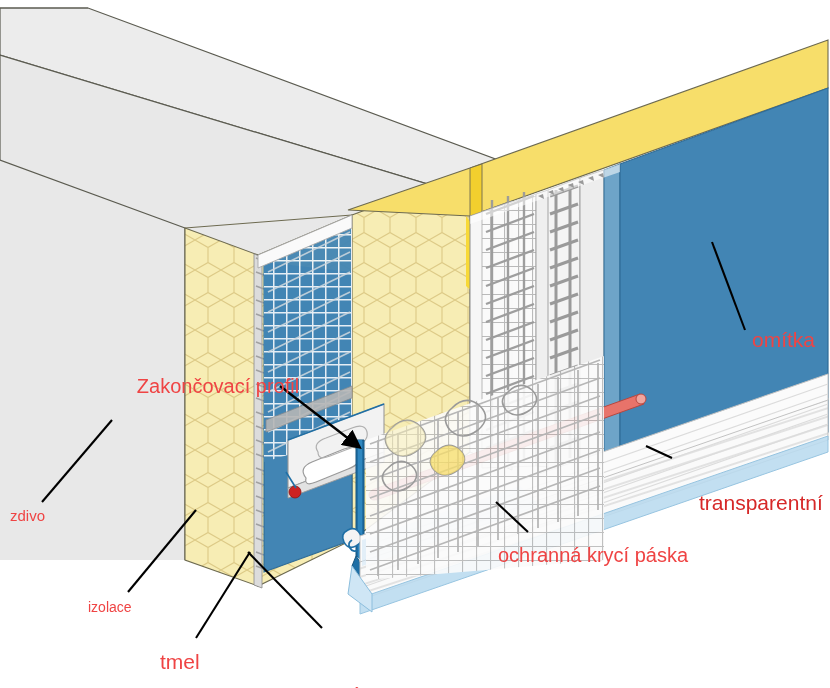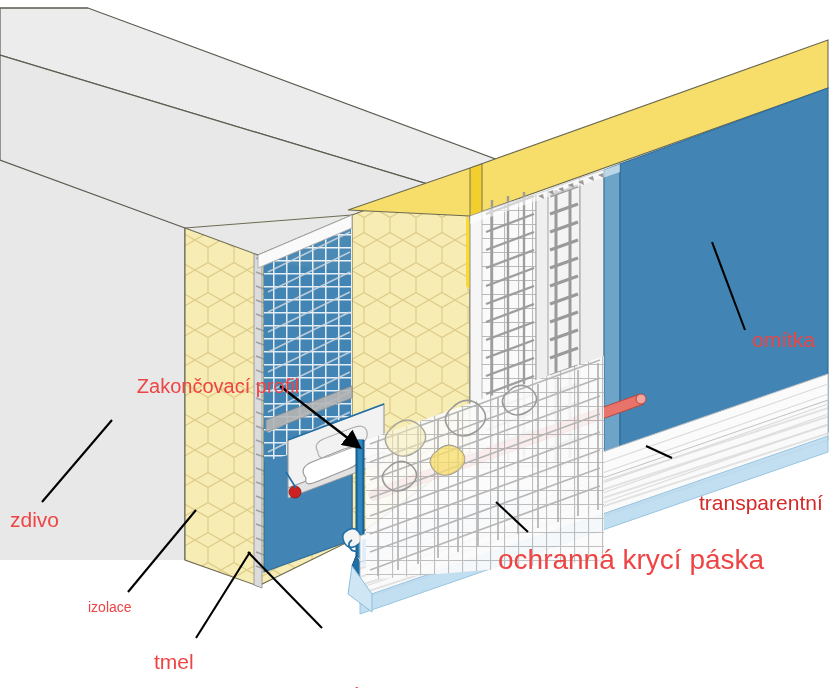--- a/index.html
+++ b/index.html
@@ -297,26 +297,26 @@
   <div class="lbl bold" style="left:68px; top:330px; width:300px; text-align:center; font-size:20px;">
     <div>Zakončovací profil</div>
   </div>
 
   <div class="lbl" style="left:752px; top:328px; font-size:21px;">omítka</div>
 
   <div class="lbl red" style="left:679px; top:444px; font-size:21px;">
     <div>transparentní</div>
   </div>
 
-  <div class="lbl" style="left:498px; top:544px; font-size:28px;">ochranná krycí páska</div>
-
-  <div class="lbl" style="left:10px; top:508px; font-size:21px;">zdivo</div>
+  <div class="lbl" style="left:498px; top:544px; font-size:20px;">ochranná krycí páska</div>
+
+  <div class="lbl" style="left:10px; top:508px; font-size:15px;">zdivo</div>
 
   <div class="lbl" style="left:88px; top:600px; font-size:14px;">izolace</div>
 
-  <div class="lbl" style="left:154px; top:650px; font-size:21px;">tmel</div>
+  <div class="lbl" style="left:160px; top:650px; font-size:21px;">tmel</div>
 
   <div class="lbl" style="left:272px; top:636px; font-size:21px;">
     <div>armovací</div>
     
   </div>
 
 </div>
 
 </body></html>

